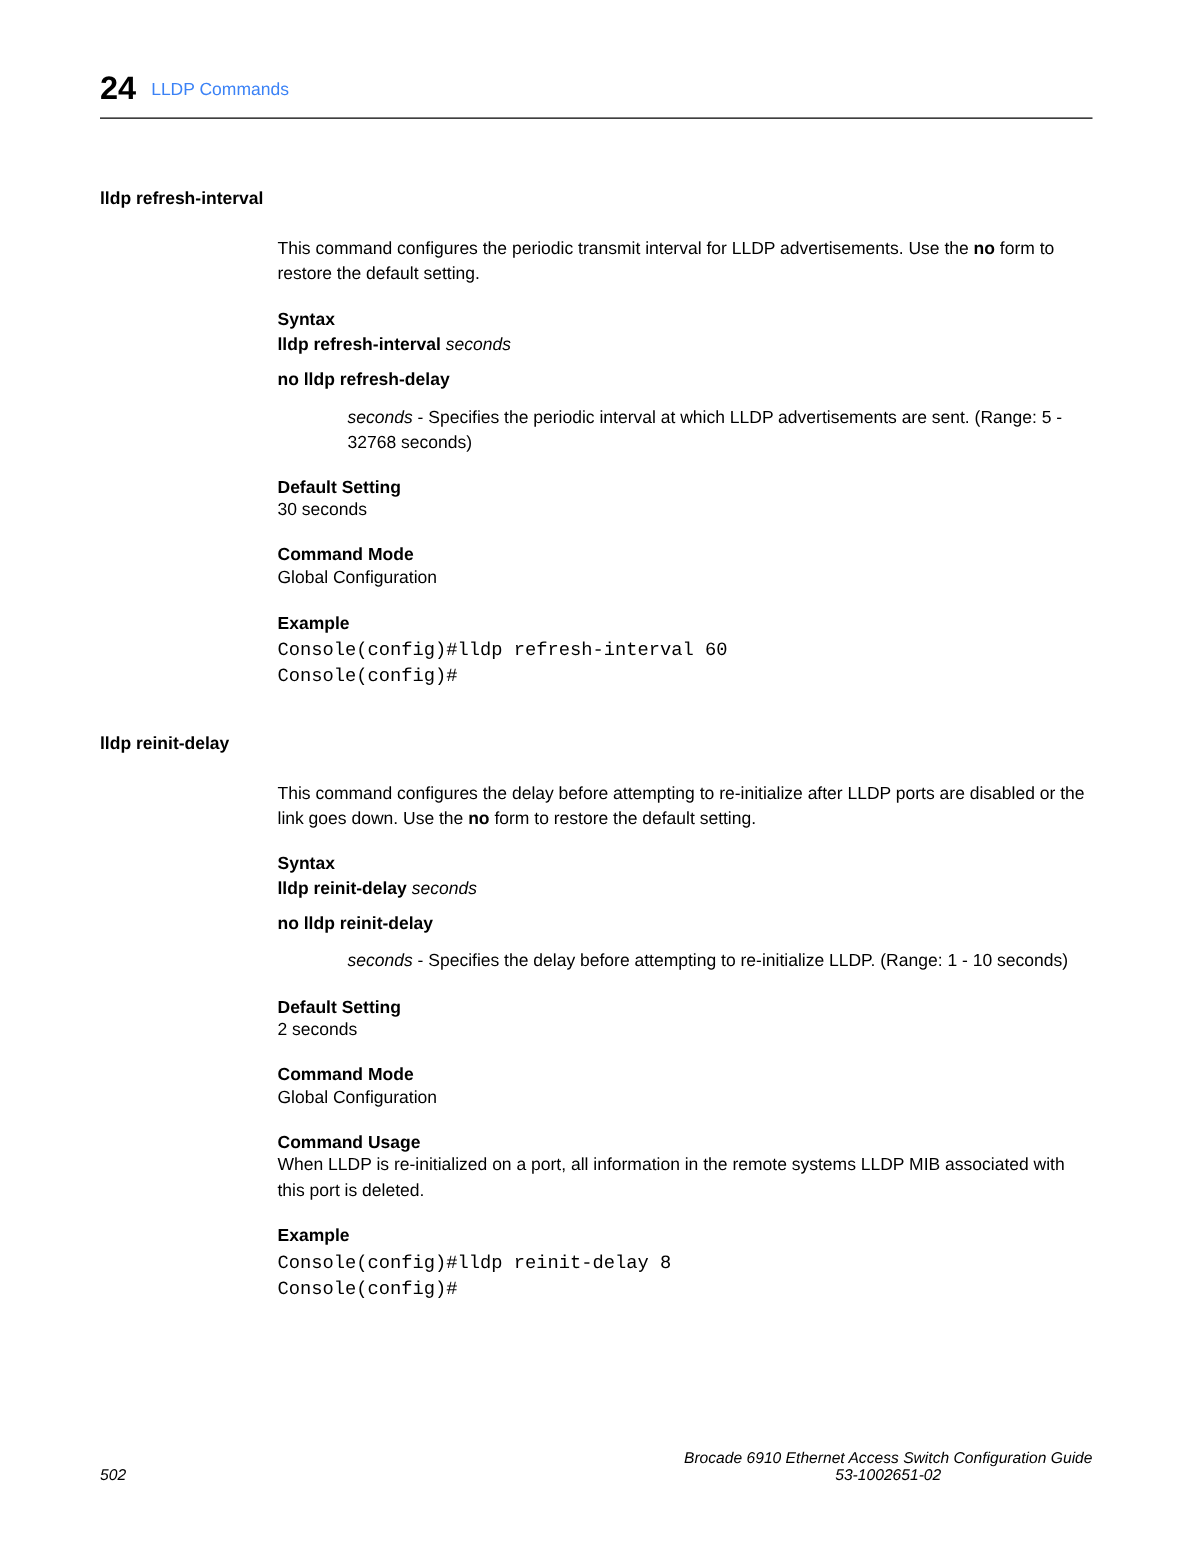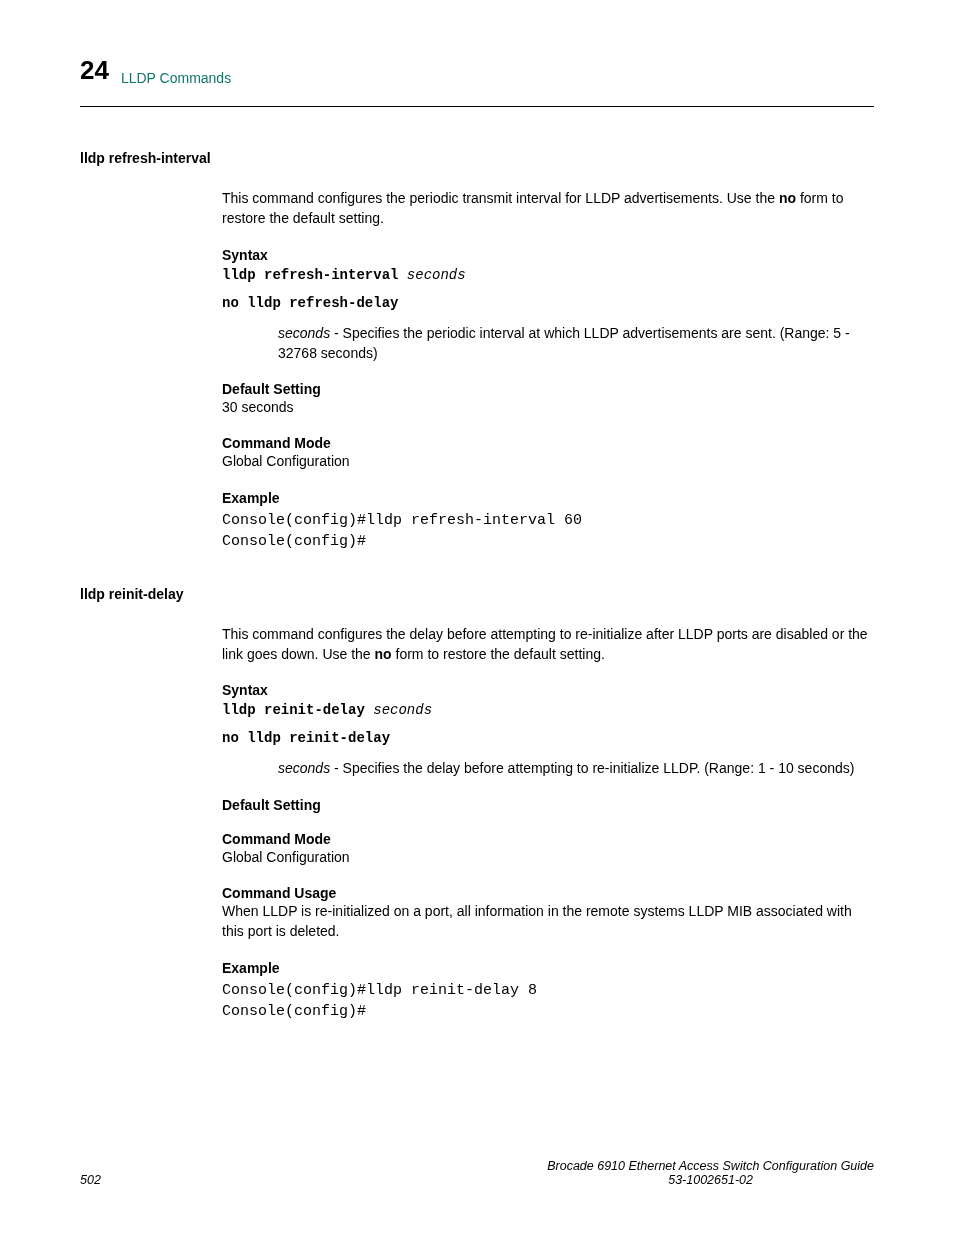--- a/index.html
+++ b/index.html
@@ -12,54 +12,53 @@
     width: 954px;
     height: 1235px;
     position: relative;
     box-sizing: border-box;
   }
   .page {
     padding: 55px 80px 0 80px;
   }
   .header-row {
     display: flex;
-    align-items: flex-end;
+    align-items: center;
     border-bottom: 1px solid #000;
-    padding-bottom: 20px;
-    margin-bottom: 43px;
+    padding-bottom: 8px;
+    margin-bottom: 55px;
   }
   .chapter-num {
     font-size: 26px;
     font-weight: bold;
     margin-right: 12px;
   }
   .chapter-title {
     font-size: 14px;
-    color: #0f766e;
+    color: #3b82f6;
   }
   .cmd-heading {
     font-size: 14px;
     font-weight: bold;
     margin-left: 0;
     margin-bottom: 22px;
   }
   .indent {
     margin-left: 142px;
   }
   .para {
     margin: 0 0 18px 0;
     line-height: 1.45;
   }
   .section-label {
     font-weight: bold;
     margin: 0;
   }
   .sub-indent {
     margin-left: 28px;
-    font-family: Liberation Mono, monospace;
   }
   .sub-indent2 {
     margin-left: 56px;
   }
   .syntax-line {
     margin: 4px 0 12px 0;
   }
   .ital { font-style: italic; }
   .bold { font-weight: bold; }
   .code {
@@ -143,20 +142,21 @@
         <span class="bold">lldp reinit-delay</span><span class="ital"> seconds</span>
       </p>
       <p class="sub-indent syntax-line bold">no lldp reinit-delay</p>
       <p class="sub-indent2 para" style="margin-bottom:0">
         <span class="ital">seconds</span><span> - Specifies the delay before attempting to re-initialize LLDP. (Range: 1 - 10 seconds)</span>
       </p>
     </div>
 
     <div class="block">
       <p class="section-label">Default Setting</p>
+      <p class="para" style="margin-bottom:0">2 seconds</p>
     </div>
 
     <div class="block">
       <p class="section-label">Command Mode</p>
       <p class="para" style="margin-bottom:0">Global Configuration</p>
     </div>
 
     <div class="block">
       <p class="section-label">Command Usage</p>
       <p class="para" style="margin-bottom:0">When LLDP is re-initialized on a port, all information in the remote systems LLDP MIB associated with this port is deleted.</p>

